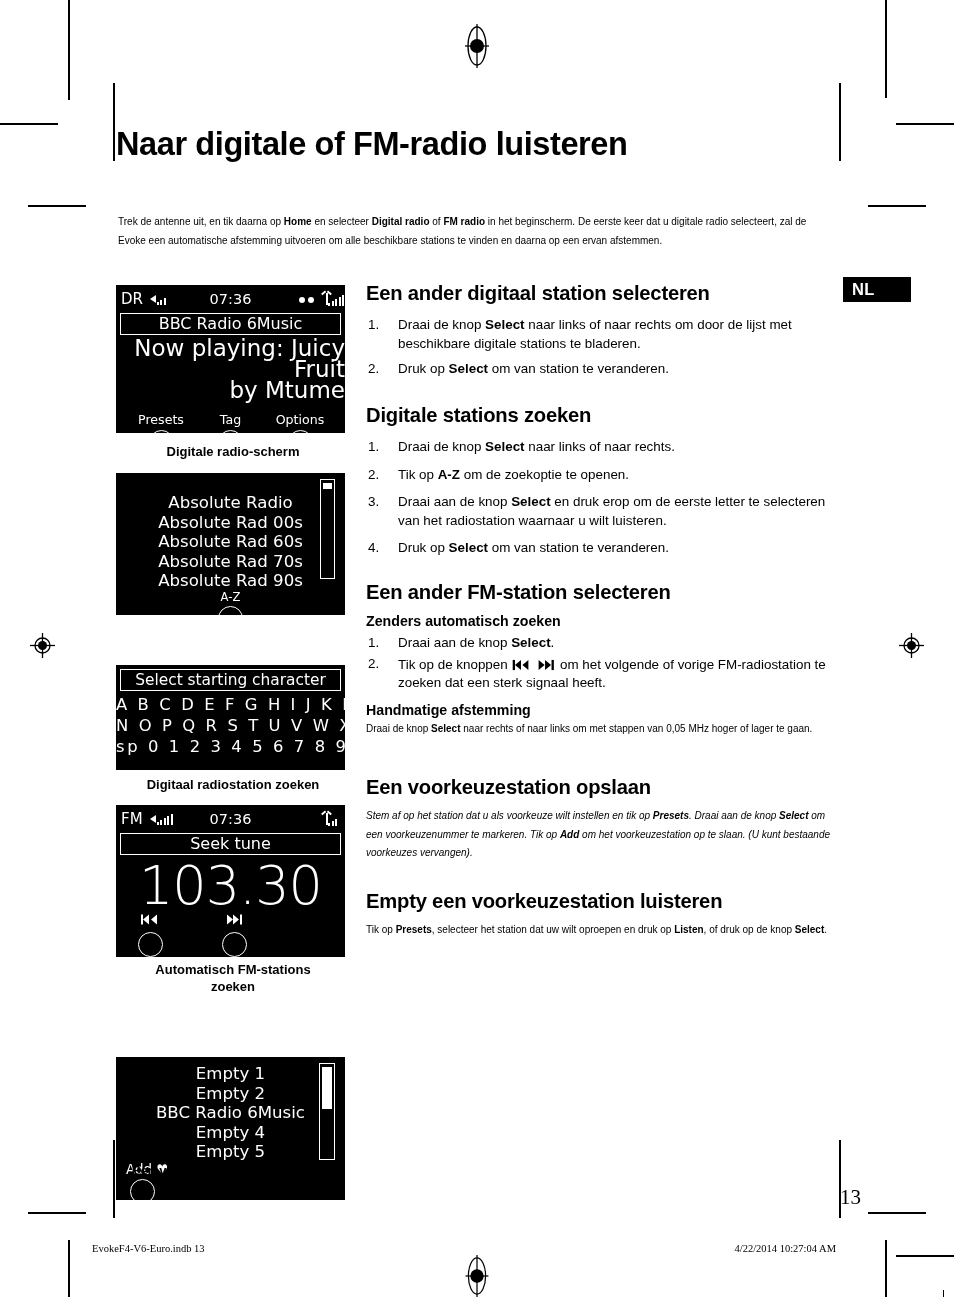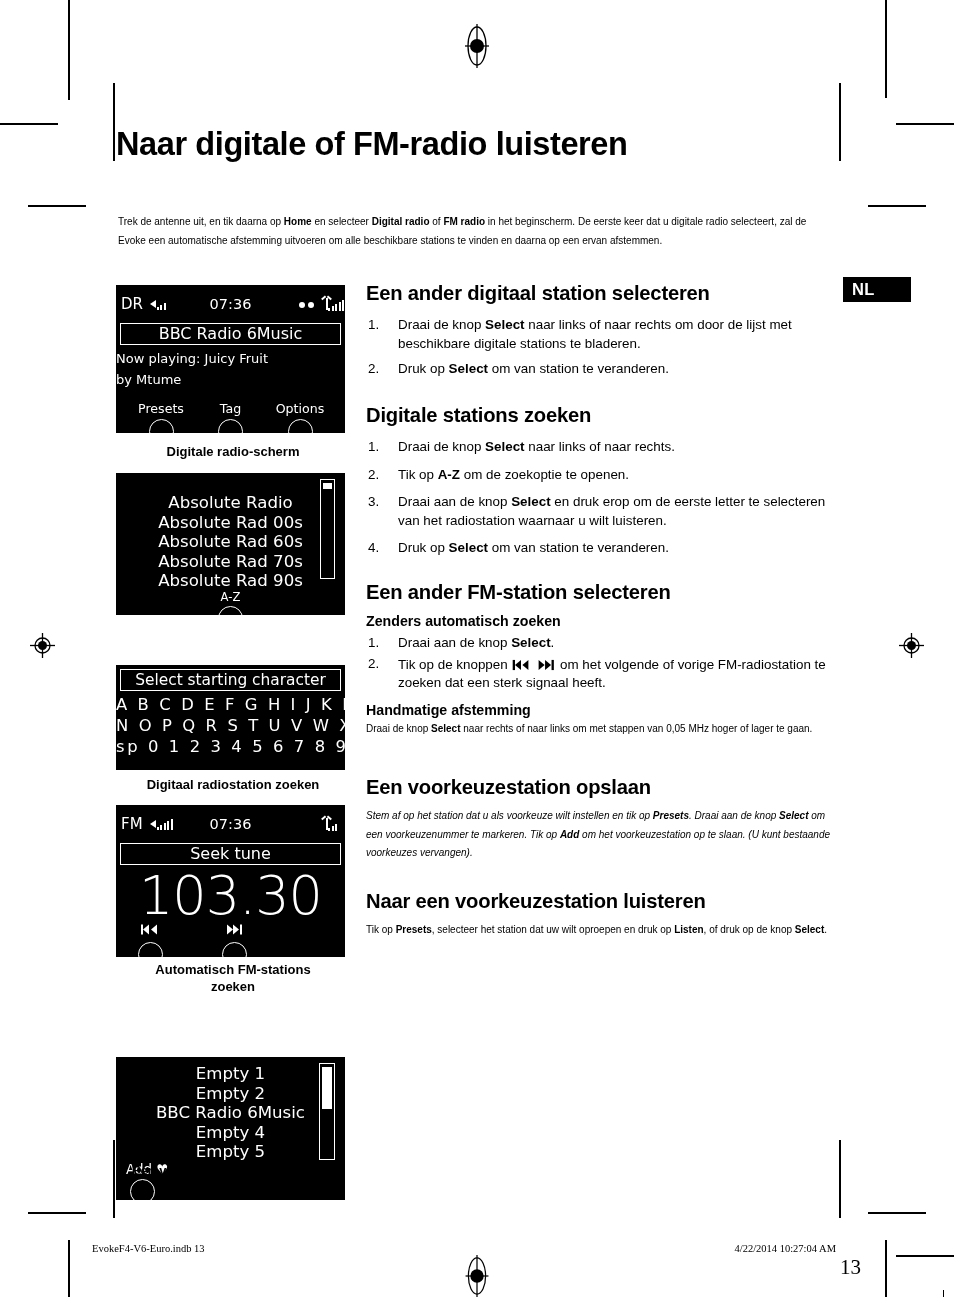--- a/index.html
+++ b/index.html
@@ -77,21 +77,21 @@
     left: 116px;
     width: 229px;
     box-sizing: border-box;
     font-family: "DejaVu Sans", sans-serif;
     overflow: hidden;
   }
   .lcd * { box-sizing: border-box; }
 
   .statusbar {
     position: relative;
-    height: 37px;
+    height: 27px;
     display: flex;
     align-items: center;
     font-size: 14.5px;
     padding: 0 5px;
   }
   .sb-mode { font-size: 15px; letter-spacing: 0px; }
   .sb-time {
     position: absolute;
     left: 0; right: 0;
     text-align: center;
@@ -138,22 +138,22 @@
 
   .lcd-banner {
     margin: 1px 4px 0 4px;
     border: 1.6px solid #fff;
     text-align: center;
     font-size: 16px;
     line-height: 20px;
     padding: 0 2px;
   }
   .lcd-nowplaying {
-    text-align: left;
-    font-size: 13px;
+    text-align: right;
+    font-size: 23px;
     line-height: 21px;
     padding-top: 3px;
   }
   .softkeys {
     display: flex;
     justify-content: space-between;
     padding: 0 14px;
     font-size: 12.6px;
   }
   .softkey { text-align: center; width: 62px; }
@@ -249,21 +249,21 @@
     left: 2px;
     top: 0;
   }
   ol.steps.tight li { margin-bottom: 2px; }
   .seek-glyphs { font-size: 14px; letter-spacing: 1px; }
 
   
   .folio {
     position: absolute;
     right: 93px;
-    top: 1255px;
+    top: 1185px;
     font-size: 21px;
     font-family: "Liberation Serif", serif;
   }
   .foot-left {
     position: absolute;
     left: 92px;
     top: 1243px;
     font-size: 10.5px;
     font-family: "Liberation Serif", serif;
   }
@@ -515,21 +515,21 @@
     <div class="h3" style="margin-top:7px;">Handmatige afstemming</div>
     <div class="para"><span>Draai de knop </span><b>Select</b><span> naar rechts of naar links om met stappen van 0,05 MHz hoger of lager te gaan.</span></div>
   </div>
 
   <div class="col-right" style="top:775px;">
     <div class="h2">Een voorkeuzestation opslaan</div>
     <div class="para" style="margin-top:8px;font-style:italic;"><span>Stem af op het station dat u als voorkeuze wilt instellen en tik op </span><b>Presets</b><span>. Draai aan de knop </span><b>Select</b><span> om een voorkeuzenummer te markeren. Tik op </span><b>Add</b><span> om het voorkeuzestation op te slaan. (U kunt bestaande voorkeuzes vervangen).</span></div>
   </div>
 
   <div class="col-right" style="top:889px;">
-    <div class="h2">Naar een voorkeuzestation luisteren</div>
+    <div class="h2">Empty een voorkeuzestation luisteren</div>
     <div class="para" style="margin-top:8px;"><span>Tik op </span><b>Presets</b><span>, selecteer het station dat uw wilt oproepen en druk op </span><b>Listen</b><span>, of druk op de knop </span><b>Select</b><span>.</span></div>
   </div>
 
   <div class="folio">13</div>
   <div class="foot-left">EvokeF4-V6-Euro.indb   13</div>
   <div class="foot-right">4/22/2014   10:27:04 AM</div>
 
 </div>
 
 </body></html>

